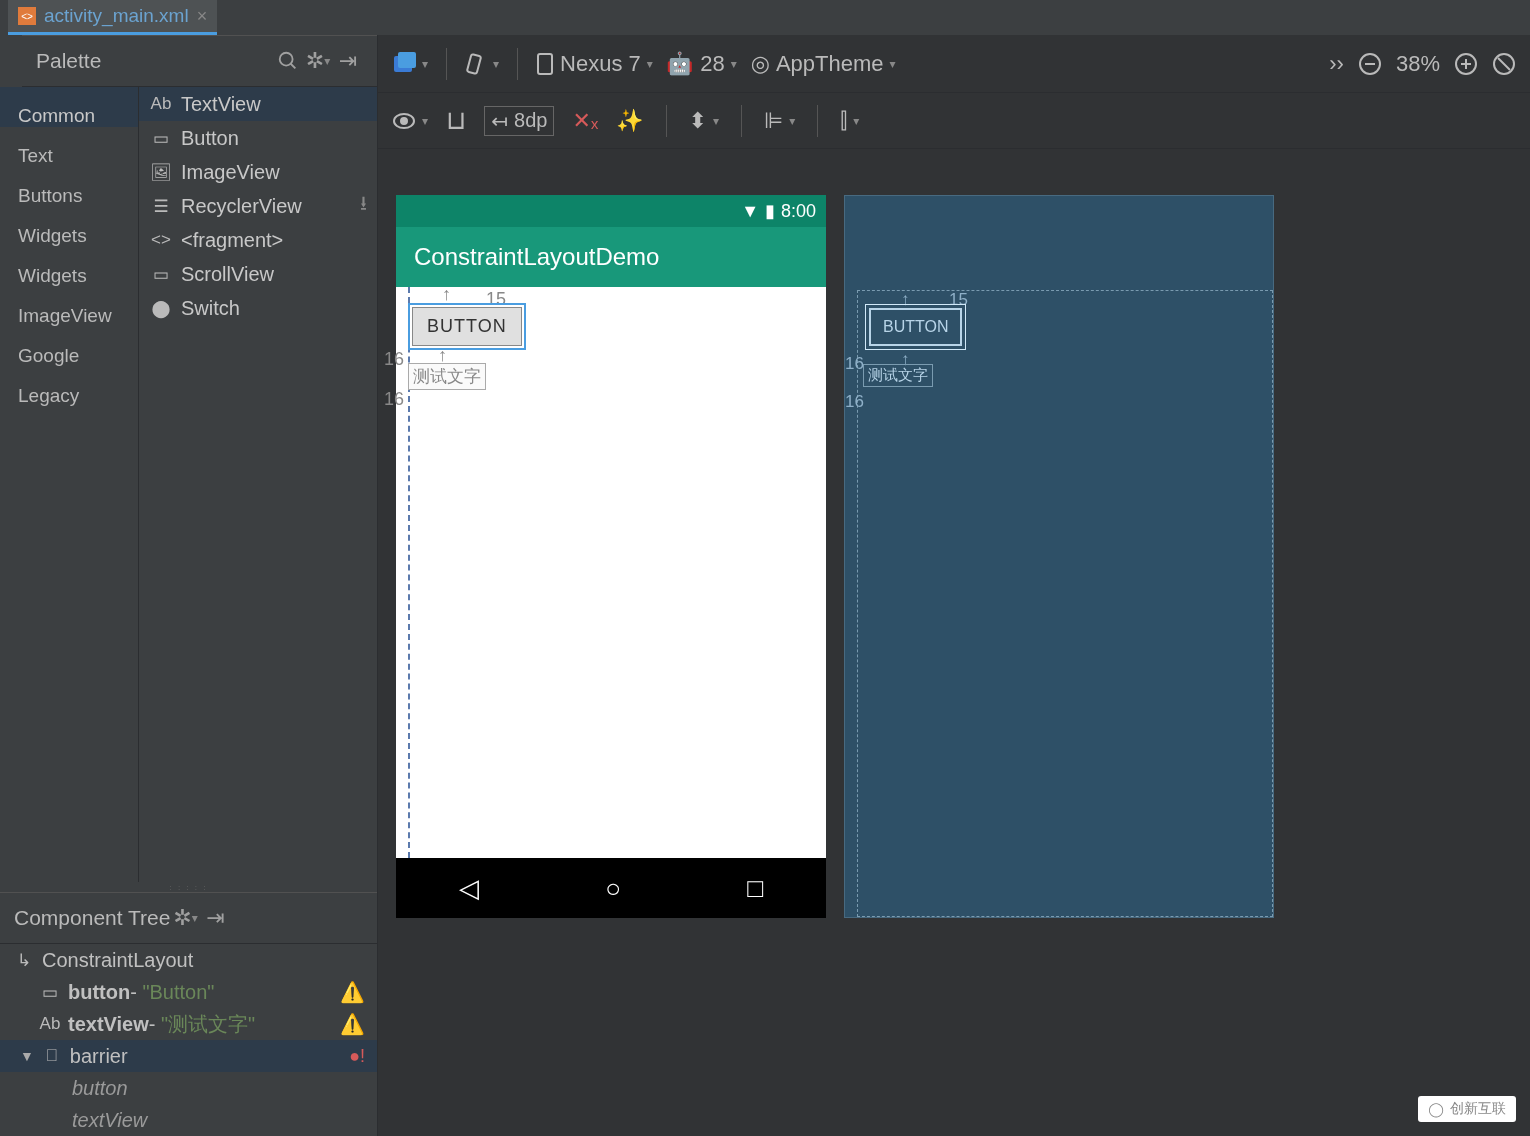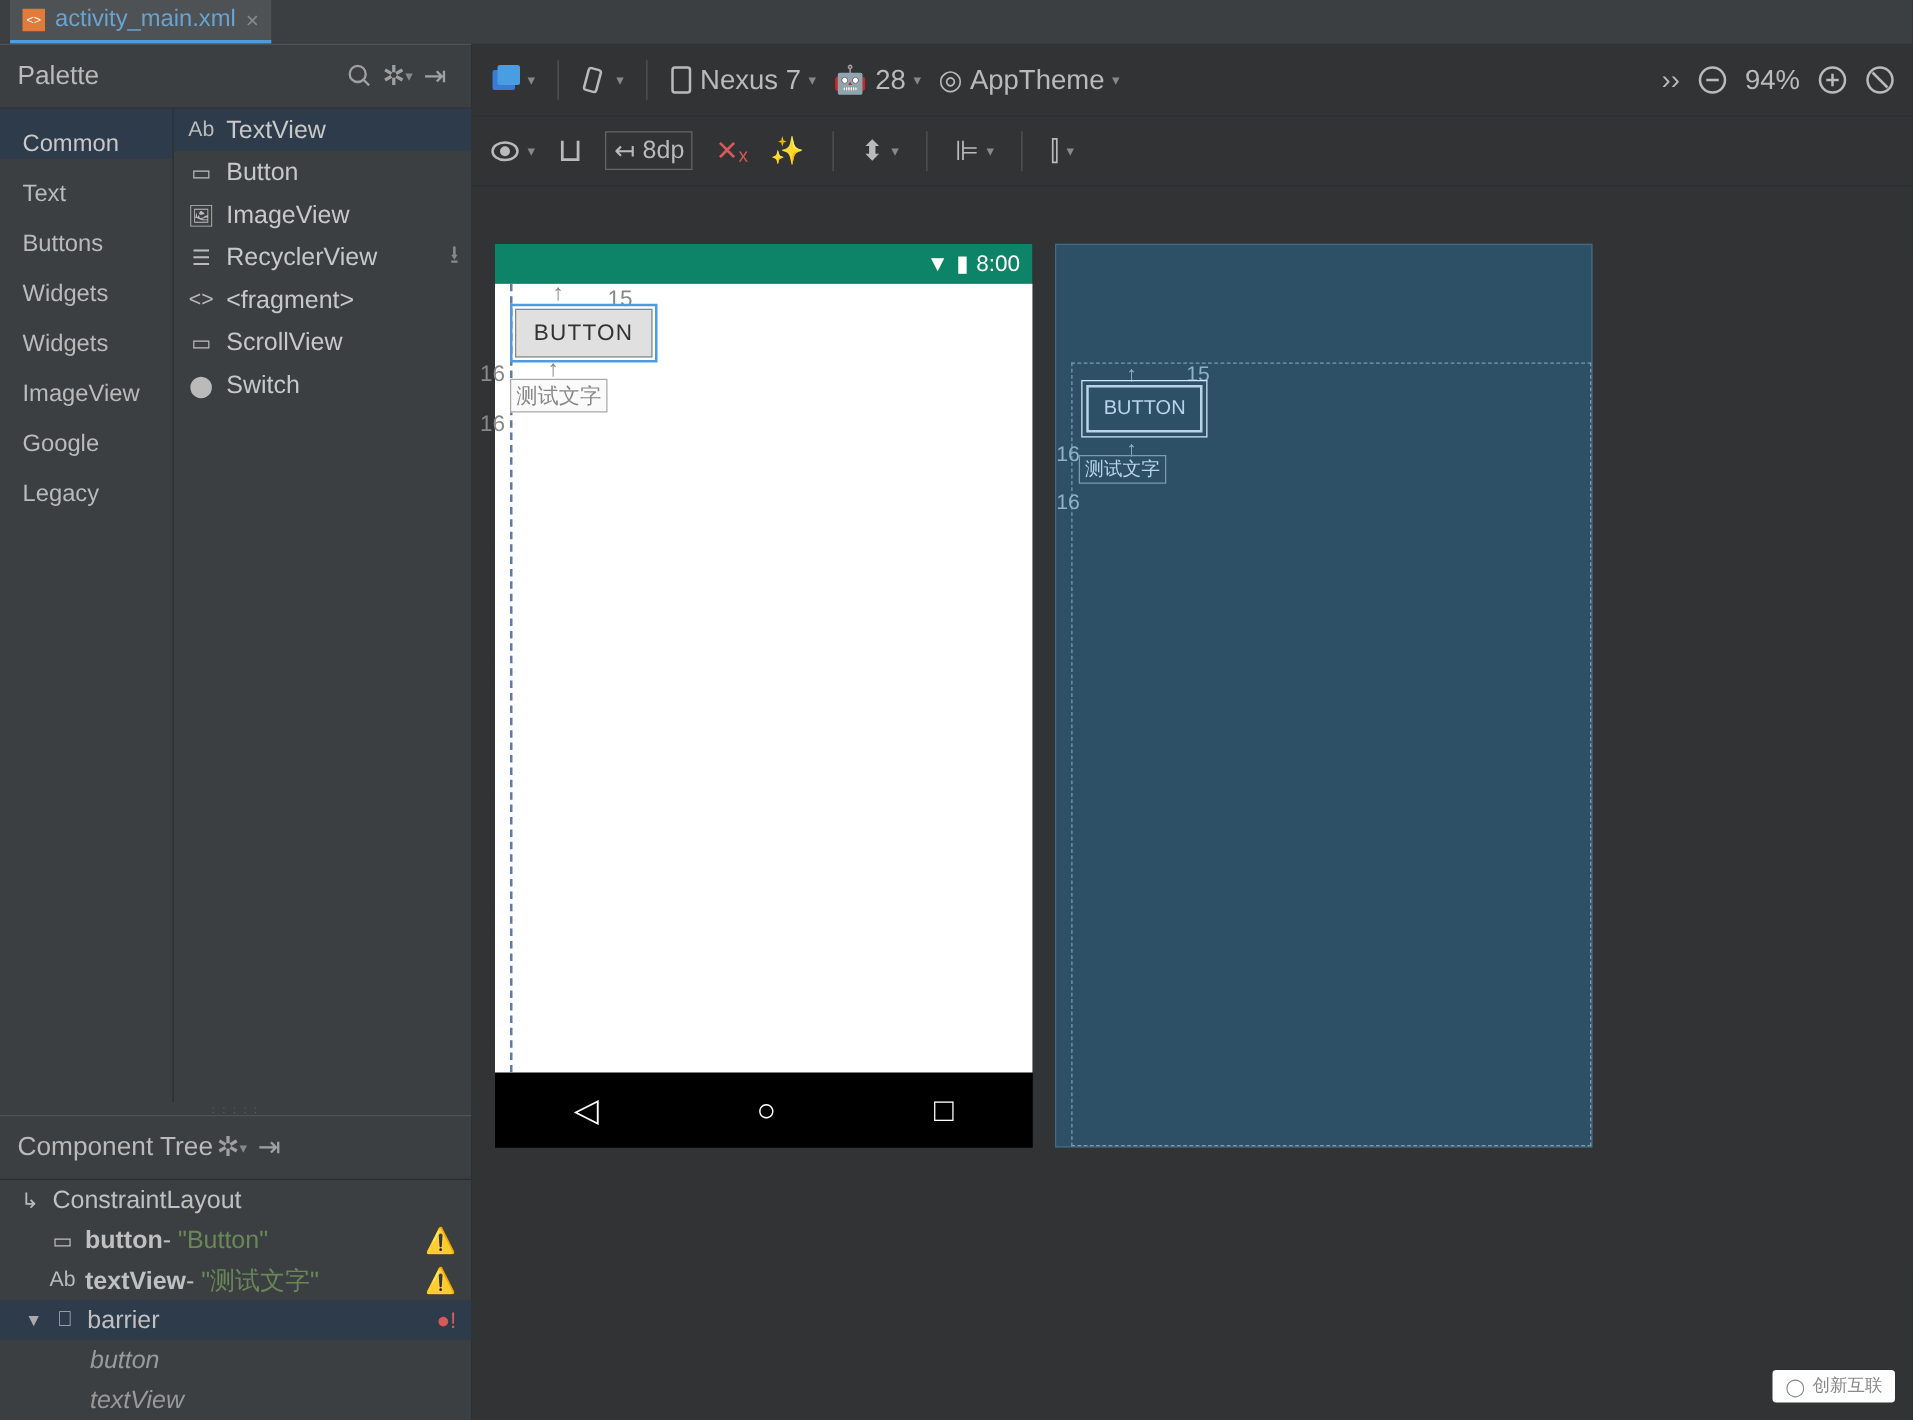--- a/index.html
+++ b/index.html
@@ -13,21 +13,21 @@
 .tab-close { color: #888; font-size: 18px; cursor: pointer; }
 
 
 .main { flex: 1; display: flex; }
 
 
 .left-panel { width: 378px; background: #3c3f41; display: flex; flex-direction: column; border-right: 1px solid #2b2d30; }
 
 
 .palette { flex: 1; display: flex; flex-direction: column; }
-.palette-header { height: 52px; display: flex; align-items: center; padding: 0 14px; font-size: 21px; color: #bababa; border-top:1px solid #515151; border-bottom:1px solid #2b2d30;}
+.palette-header { height: 52px; display: flex; align-items: center; padding: 0 14px; font-size: 21px; color: #bababa; border-top:1px solid #515151; border-bottom:1px solid #2b2d30;margin-left:22px;}
 .palette-header .spacer { flex: 1; }
 .icon-btn { width: 30px; height: 30px; display: inline-flex; align-items: center; justify-content: center; color: #a0a0a0; cursor: pointer; font-size:22px; }
 
 .palette-body { display: flex; flex: 1; }
 .palette-cats { width: 138px; background: #3c3f41; }
 .palette-cat { height: 40px; display: flex; align-items: flex-end; padding-left: 18px; font-size: 19px; color: #bababa; cursor:pointer; }
 .palette-cat.active { background: #2d3b4a; color: #c8c8c8; }
 
 .palette-items { flex: 1; background: #3c3f41; border-left: 1px solid #2b2d30; }
 .palette-item { height: 34px; display: flex; align-items: center; padding-left: 12px; gap: 10px; font-size: 20px; color: #c8c8c8; cursor:pointer; }
@@ -248,21 +248,21 @@
             <span class="chev">▾</span>
         </span>
         <span style="flex:1"></span>
         <span class="tbtn">››</span>
         <span class="tbtn">
           <svg width="24" height="24" fill="none" stroke="#bababa" stroke-width="2">
               <circle cx="12" cy="12" r="10"></circle>
               <line x1="7" y1="12" x2="17" y2="12"></line>
             </svg>
         </span>
-        <span style="font-size:22px">94%</span>
+        <span style="font-size:22px">38%</span>
         <span class="tbtn">
           <svg width="24" height="24" fill="none" stroke="#bababa" stroke-width="2">
               <circle cx="12" cy="12" r="10"></circle>
               <line x1="7" y1="12" x2="17" y2="12"></line>
               <line x1="12" y1="7" x2="12" y2="17"></line>
             </svg>
         </span>
         <span class="tbtn">
           <svg width="24" height="24" fill="none" stroke="#bababa" stroke-width="2">
               <circle cx="12" cy="12" r="10"></circle>
@@ -294,20 +294,23 @@
         <span class="tbtn">⫿<span class="chev">▾</span></span>
       </div>
 
       <div class="canvas">
 
         <div class="device">
           <div class="statusbar">
             <span>▼</span>
             <span>▮</span>
             <span>8:00</span>
+          </div>
+          <div class="appbar">
+            <span>ConstraintLayoutDemo</span>
           </div>
           <div class="surface">
             <div class="guide-v"></div>
             <span class="lbl" style="left:46px;top:-3px">↑</span>
             <span class="lbl" style="left:90px;top:2px">15</span>
             <div class="btn-w"><span>BUTTON</span></div>
             <span class="lbl" style="left:-12px;top:62px">16</span>
             <span class="lbl" style="left:42px;top:58px">↑</span>
             <div class="txt-w"><span>测试文字</span></div>
             <span class="lbl" style="left:-12px;top:102px">16</span>

